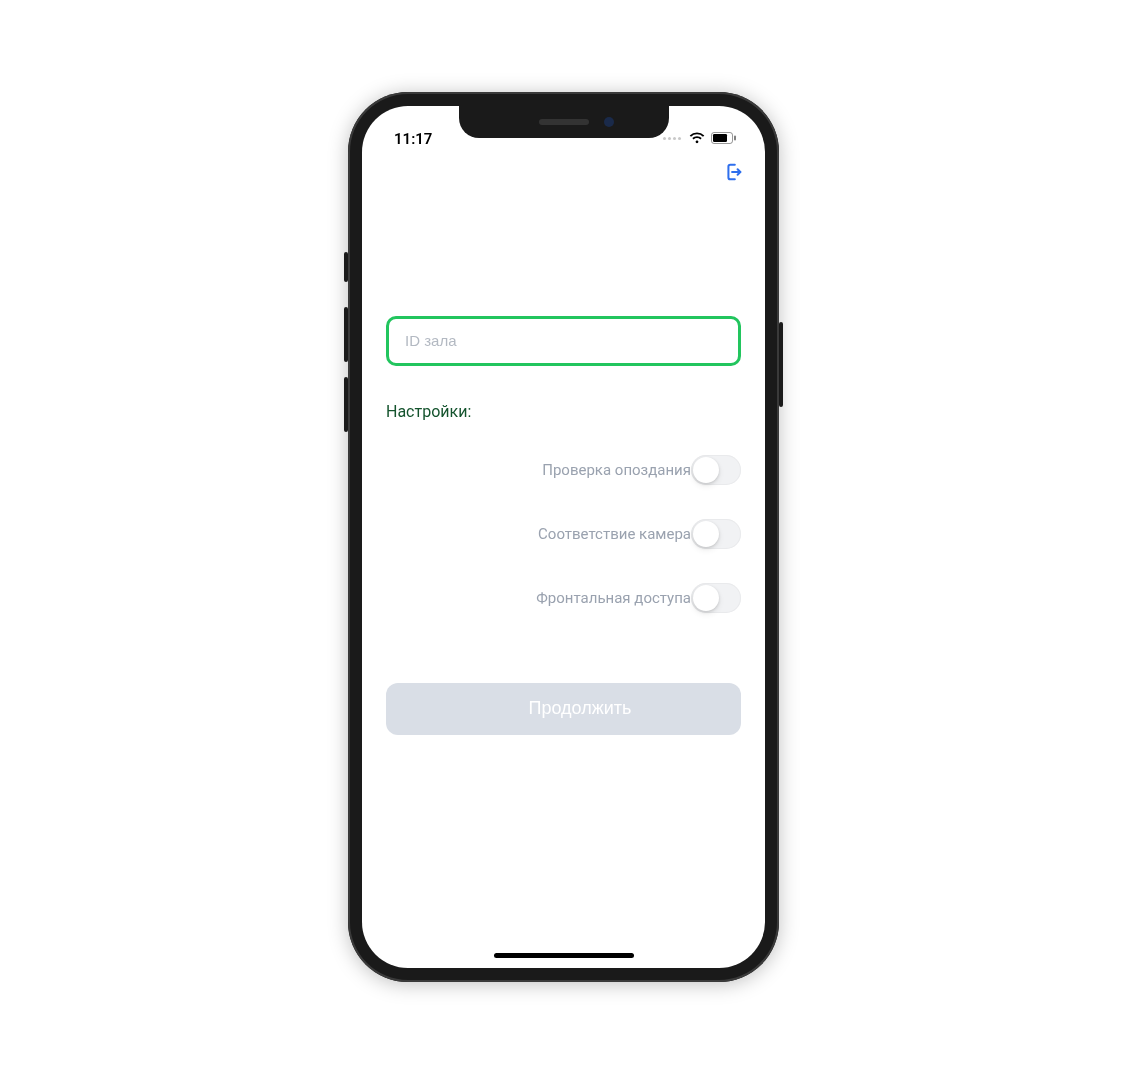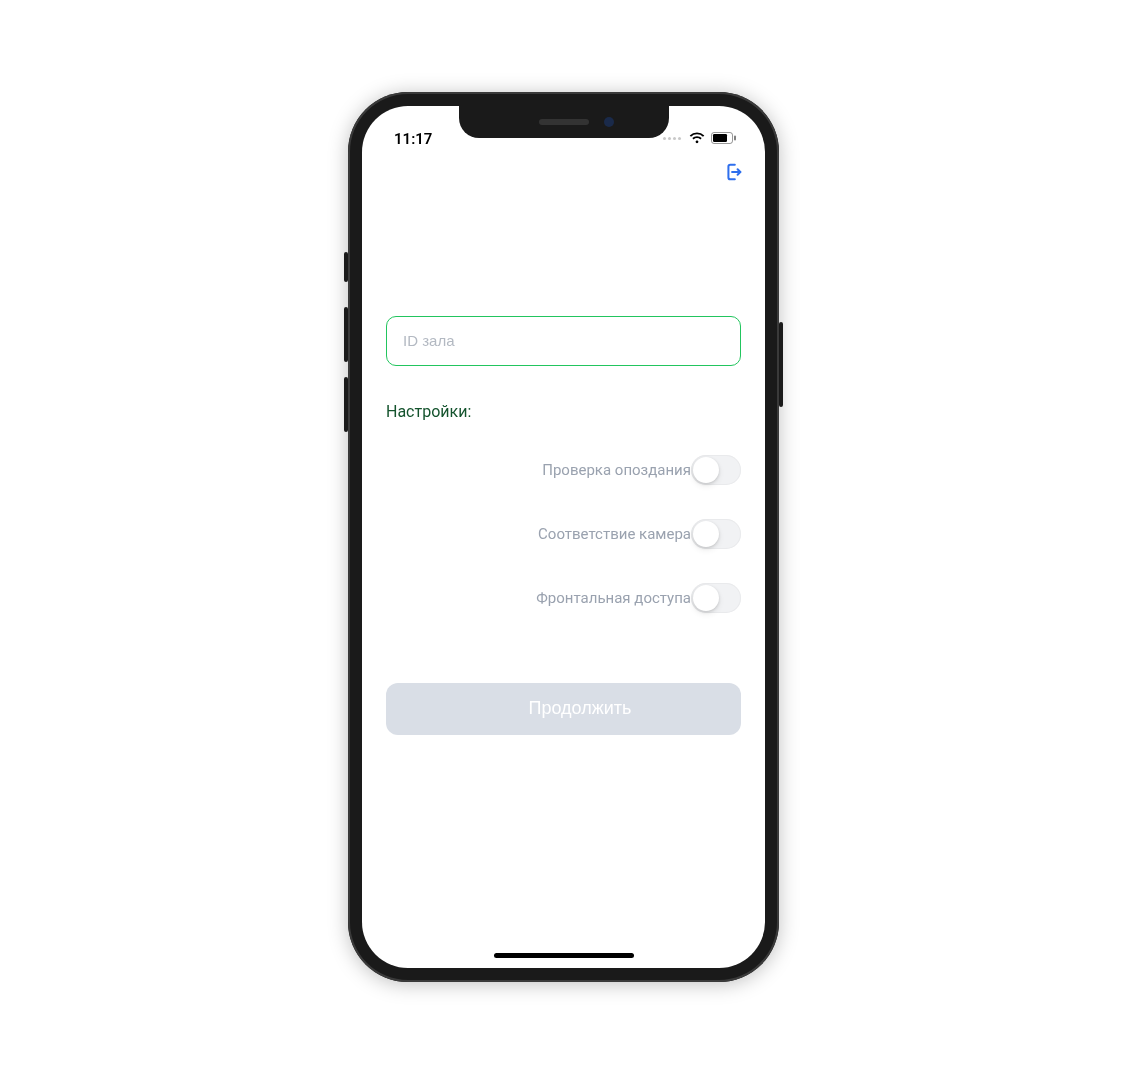--- a/index.html
+++ b/index.html
@@ -133,21 +133,21 @@
   .heading {
     font-size: 17px;
     font-weight: 500;
     color: #3a3f47;
     text-align: center;
     margin-bottom: 28px;
   }
   .input-field {
     width: 100%;
     height: 50px;
-    border: 1px solid #22c55e;
+    border: 3px solid #22c55e;
     border-radius: 10px;
     padding: 0 16px;
     font-size: 15px;
     color: #333;
     outline: none;
     background:#fff;
   }
   .input-field::placeholder { color: #b3b9c2; }
 
   .settings-label {

